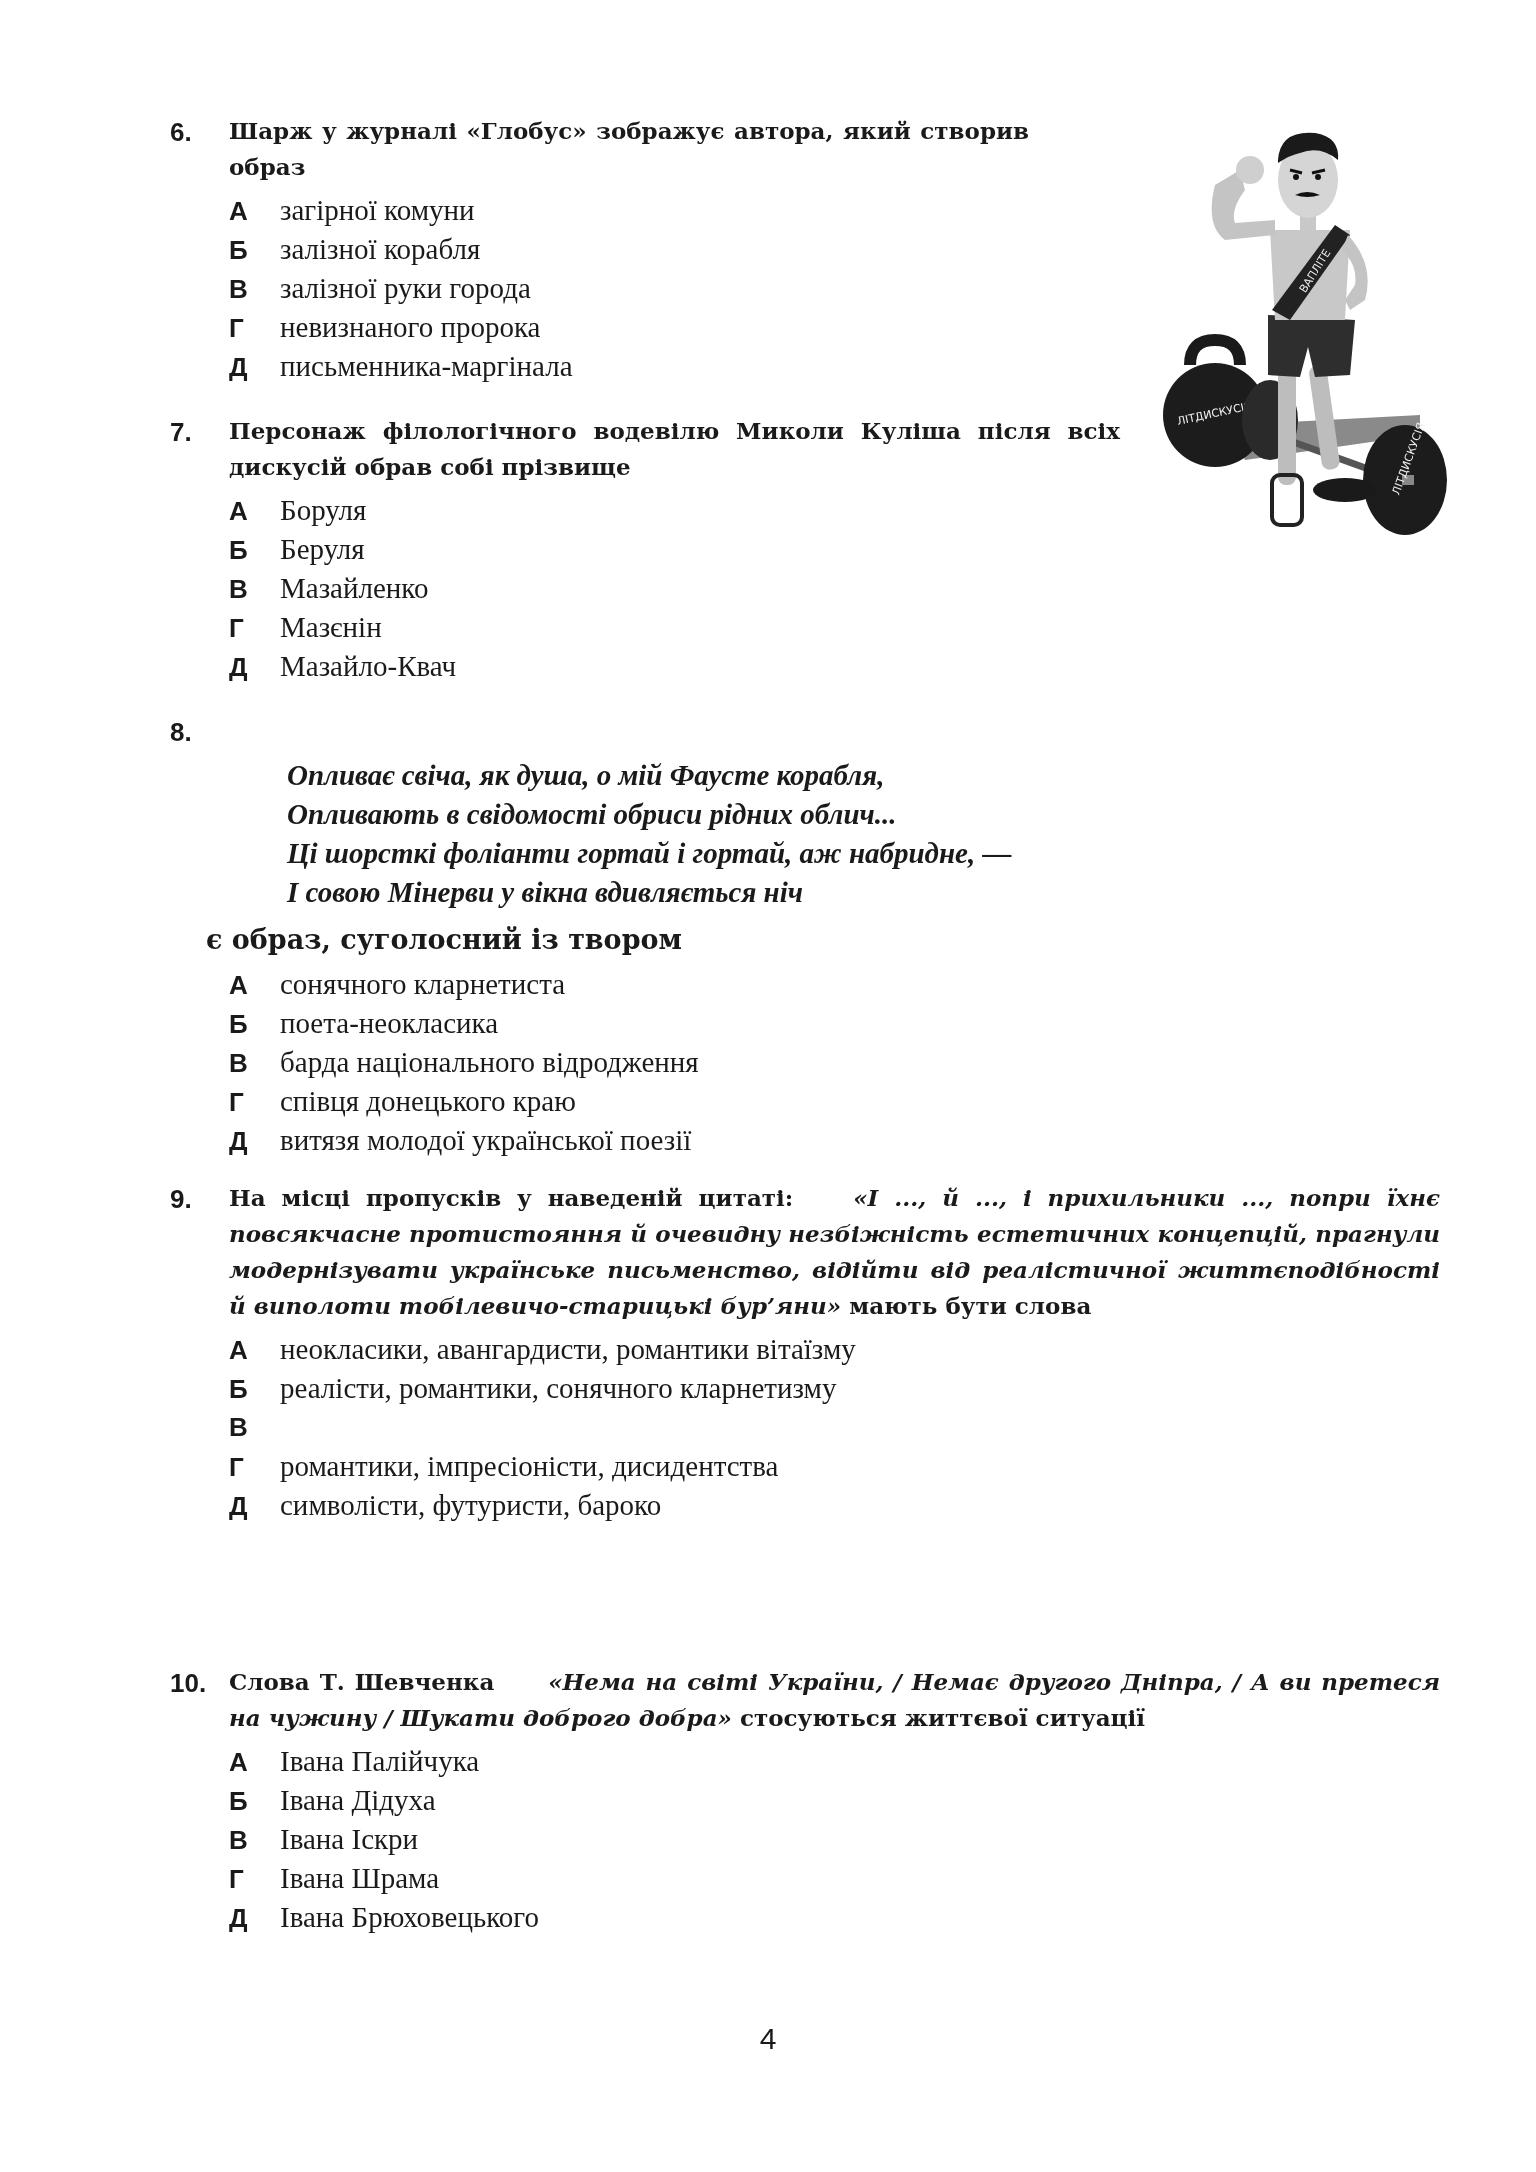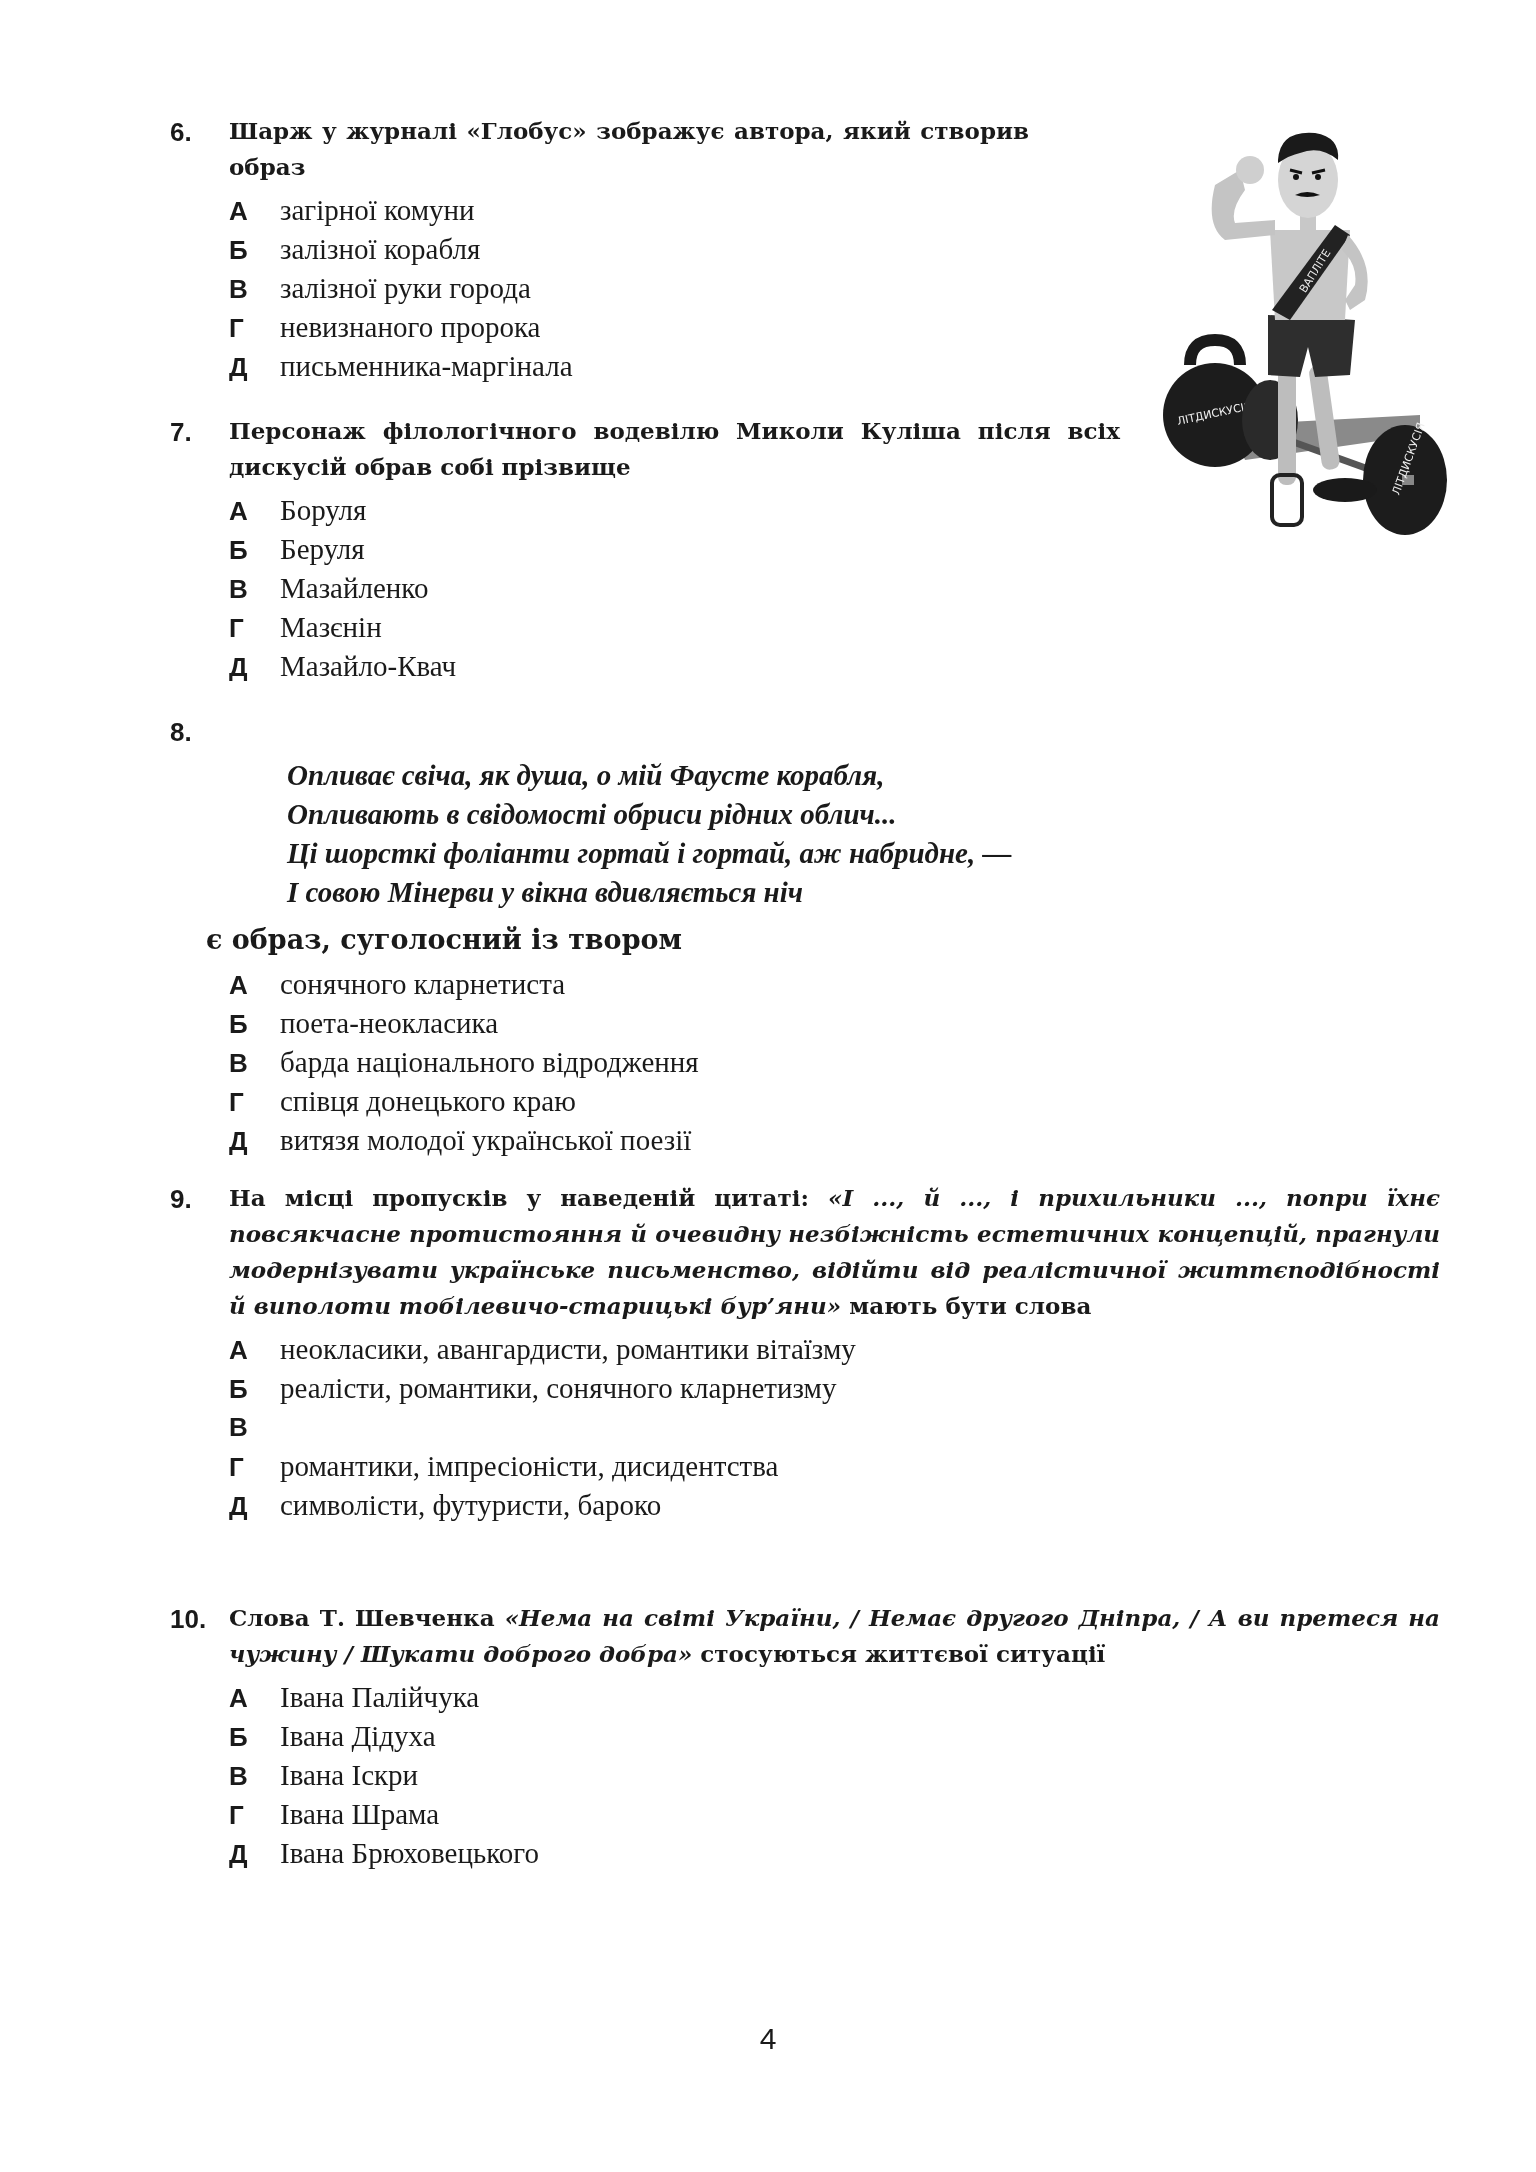--- a/index.html
+++ b/index.html
@@ -2,21 +2,21 @@
 <html><head>
 <meta charset="utf-8">
 <style>
   html, body { margin: 0; padding: 0; background: #ffffff; }
   body { width: 1536px; height: 2172px; position: relative; overflow: hidden; color: #1a1a1a; }
   .page { position: absolute; left: 0; top: 0; width: 1536px; height: 2172px; }
   .q { position: absolute; left: 170px; width: 1270px; }
   .q-head { display: flex; align-items: flex-start; }
   .q-num { width: 59px; flex: 0 0 59px; font-family: "Liberation Sans", sans-serif; font-weight: bold; font-size: 26px; line-height: 39px; }
   .q-text { font-family: "DejaVu Serif", serif; font-weight: bold; font-size: 23px; line-height: 36px; text-align: justify; }
-  .q-text i { font-style: italic; }
+  .q-text i { font-style: italic; margin-left: 44px; }
   .opts { margin-top: 6px; margin-left: 59px; }
   .opt { display: flex; align-items: baseline; height: 39px; line-height: 39px; }
   .opt-letter { width: 51px; flex: 0 0 51px; font-family: "Liberation Sans", sans-serif; font-weight: bold; font-size: 26px; }
   .opt-text { font-family: "Liberation Serif", serif; font-size: 29px; }
   .poem { margin-left: 117px; margin-top: 4px; font-family: "Liberation Serif", serif; font-style: italic; font-weight: bold; font-size: 29px; line-height: 39px; }
   .stem2 { margin-left: 36px; margin-top: 8px; font-family: "DejaVu Serif", serif; font-weight: bold; font-size: 27px; line-height: 39px; }
   .illustration { position: absolute; left: 1150px; top: 115px; width: 320px; height: 430px; }
   .page-number { position: absolute; left: 0; width: 1536px; top: 2022px; text-align: center; font-family: "Liberation Sans", sans-serif; font-size: 30px; }
 </style>
 </head>
@@ -184,21 +184,21 @@
           <span class="opt-letter">Г</span>
           <span class="opt-text">романтики, імпресіоністи, дисидентства</span>
         </div>
       <div class="opt">
           <span class="opt-letter">Д</span>
           <span class="opt-text">символісти, футуристи, бароко</span>
         </div>
     </div>
   </div>
 
-  <div class="q" style="top:1600px;">
+  <div class="q" style="top:1664px;">
     <div class="q-head">
       <span class="q-num">10.</span>
       <span class="q-text" style="width:1211px;"><span>Слова Т. Шевченка </span><i>«Нема на світі України, / Немає другого Дніпра, / А ви претеся на чужину / Шукати доброго добра»</i><span> стосуються життєвої ситуації</span></span>
     </div>
     <div class="opts">
       <div class="opt">
           <span class="opt-letter">А</span>
           <span class="opt-text">Івана Палійчука</span>
         </div>
       <div class="opt">

